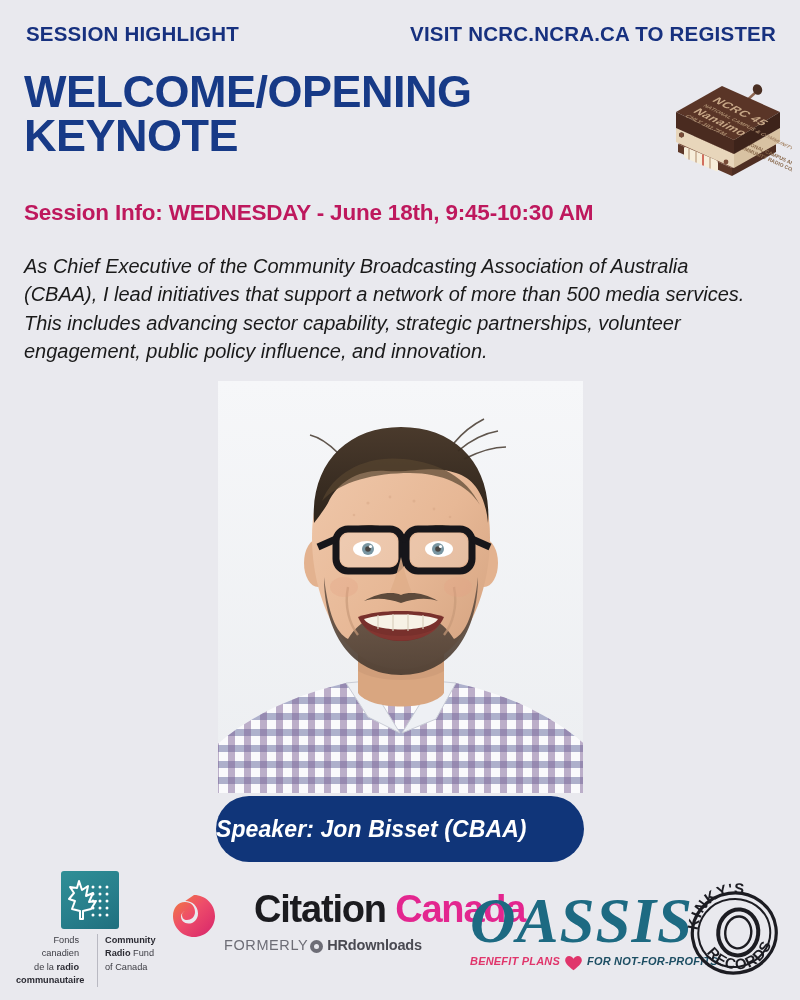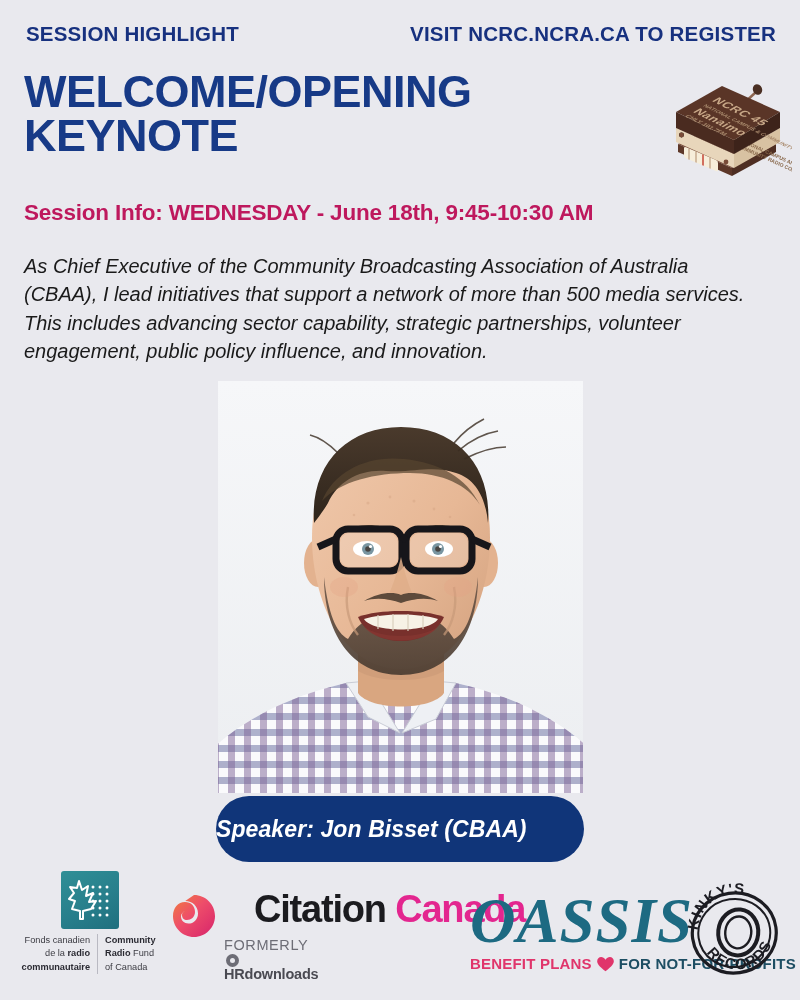--- a/index.html
+++ b/index.html
@@ -77,61 +77,61 @@
   .crfc { position:absolute; left:16px; top:6px; width:170px; height:120px; }
   .crfc-mark {
     position:absolute; left:45px; top:0px; width:58px; height:58px;
     background:linear-gradient(150deg,#2f8f96 0%, #287f8c 55%, #1f6f7e 100%);
     border-radius:3px;
   }
   .crfc-text {
     position:absolute; left:0px; top:63px; width:172px;
     display:flex; font-size:9.2px; line-height:1.45; color:#3b3b42;
   }
-  .crfc-fr { width:82px; text-align:right; padding-right:7px;
+  .crfc-fr { width:82px; text-align:right; padding-right:18px;
              border-right:1px solid #b9b9c2; }
   .crfc-en { padding-left:7px; }
   .crfc-text b { font-weight:bold; color:#2b2b33; }
 
   
   .citation { position:absolute; left:172px; top:22px; width:285px; height:90px; }
   .cit-swirl { position:absolute; left:0px; top:7px; width:44px; height:44px; }
   .cit-word {
     position:absolute; left:50px; top:3px;
     font-size:38px; font-weight:bold; letter-spacing:-1.2px; line-height:1;
     white-space:nowrap;
     margin-left:32px;
   }
   .cit-word .blk { color:#1b1b1f; }
   .cit-word .pnk { color:#e3268f; }
   .cit-sub {
     position:absolute; left:52px; top:50px;
     font-size:14.5px; color:#6d6d76; letter-spacing:0.6px; white-space:nowrap;
-    display:flex; flex-direction:column;
+    display:flex; align-items:center;
   }
   .cit-sub .hr { color:#4a4a52; font-weight:bold; letter-spacing:-0.2px; }
   .cit-sub .gear {
     display:inline-block; width:13px; height:13px; border-radius:50%;
     background:#6d6d76; margin:0 4px 0 2px; position:relative; top:1px;
   }
   .cit-sub .gear::after {
     content:""; position:absolute; left:4px; top:4px; width:5px; height:5px;
     border-radius:50%; background:#e9e9ee;
   }
 
   
   .oassis { position:absolute; left:470px; top:25px; width:212px; height:85px; }
   .oassis-word {
     font-family:"Liberation Serif", serif;
     font-size:63px; font-style:italic; font-weight:bold;
     color:#1d6a82; letter-spacing:1px; line-height:1;
   }
   .oassis-sub {
-    margin-top:2px; font-size:15px; letter-spacing:0.2px; white-space:nowrap;
-    display:flex; align-items:center;
+    margin-top:2px; font-size:11px; letter-spacing:0.2px; white-space:nowrap;
+    display:flex; align-items:flex-start;font-style:italic;
   }
   .oassis-sub .bp { color:#e0356b; font-weight:bold; }
   .oassis-sub .nfp { color:#1d4e63; font-weight:bold; }
   .oassis-heart {
     display:inline-block; width:17px; height:15px; margin:0 5px; position:relative; top:1px;
   }
 
   
   .kinkys { position:absolute; left:682px; top:14px; width:104px; height:104px; }
 </style>

